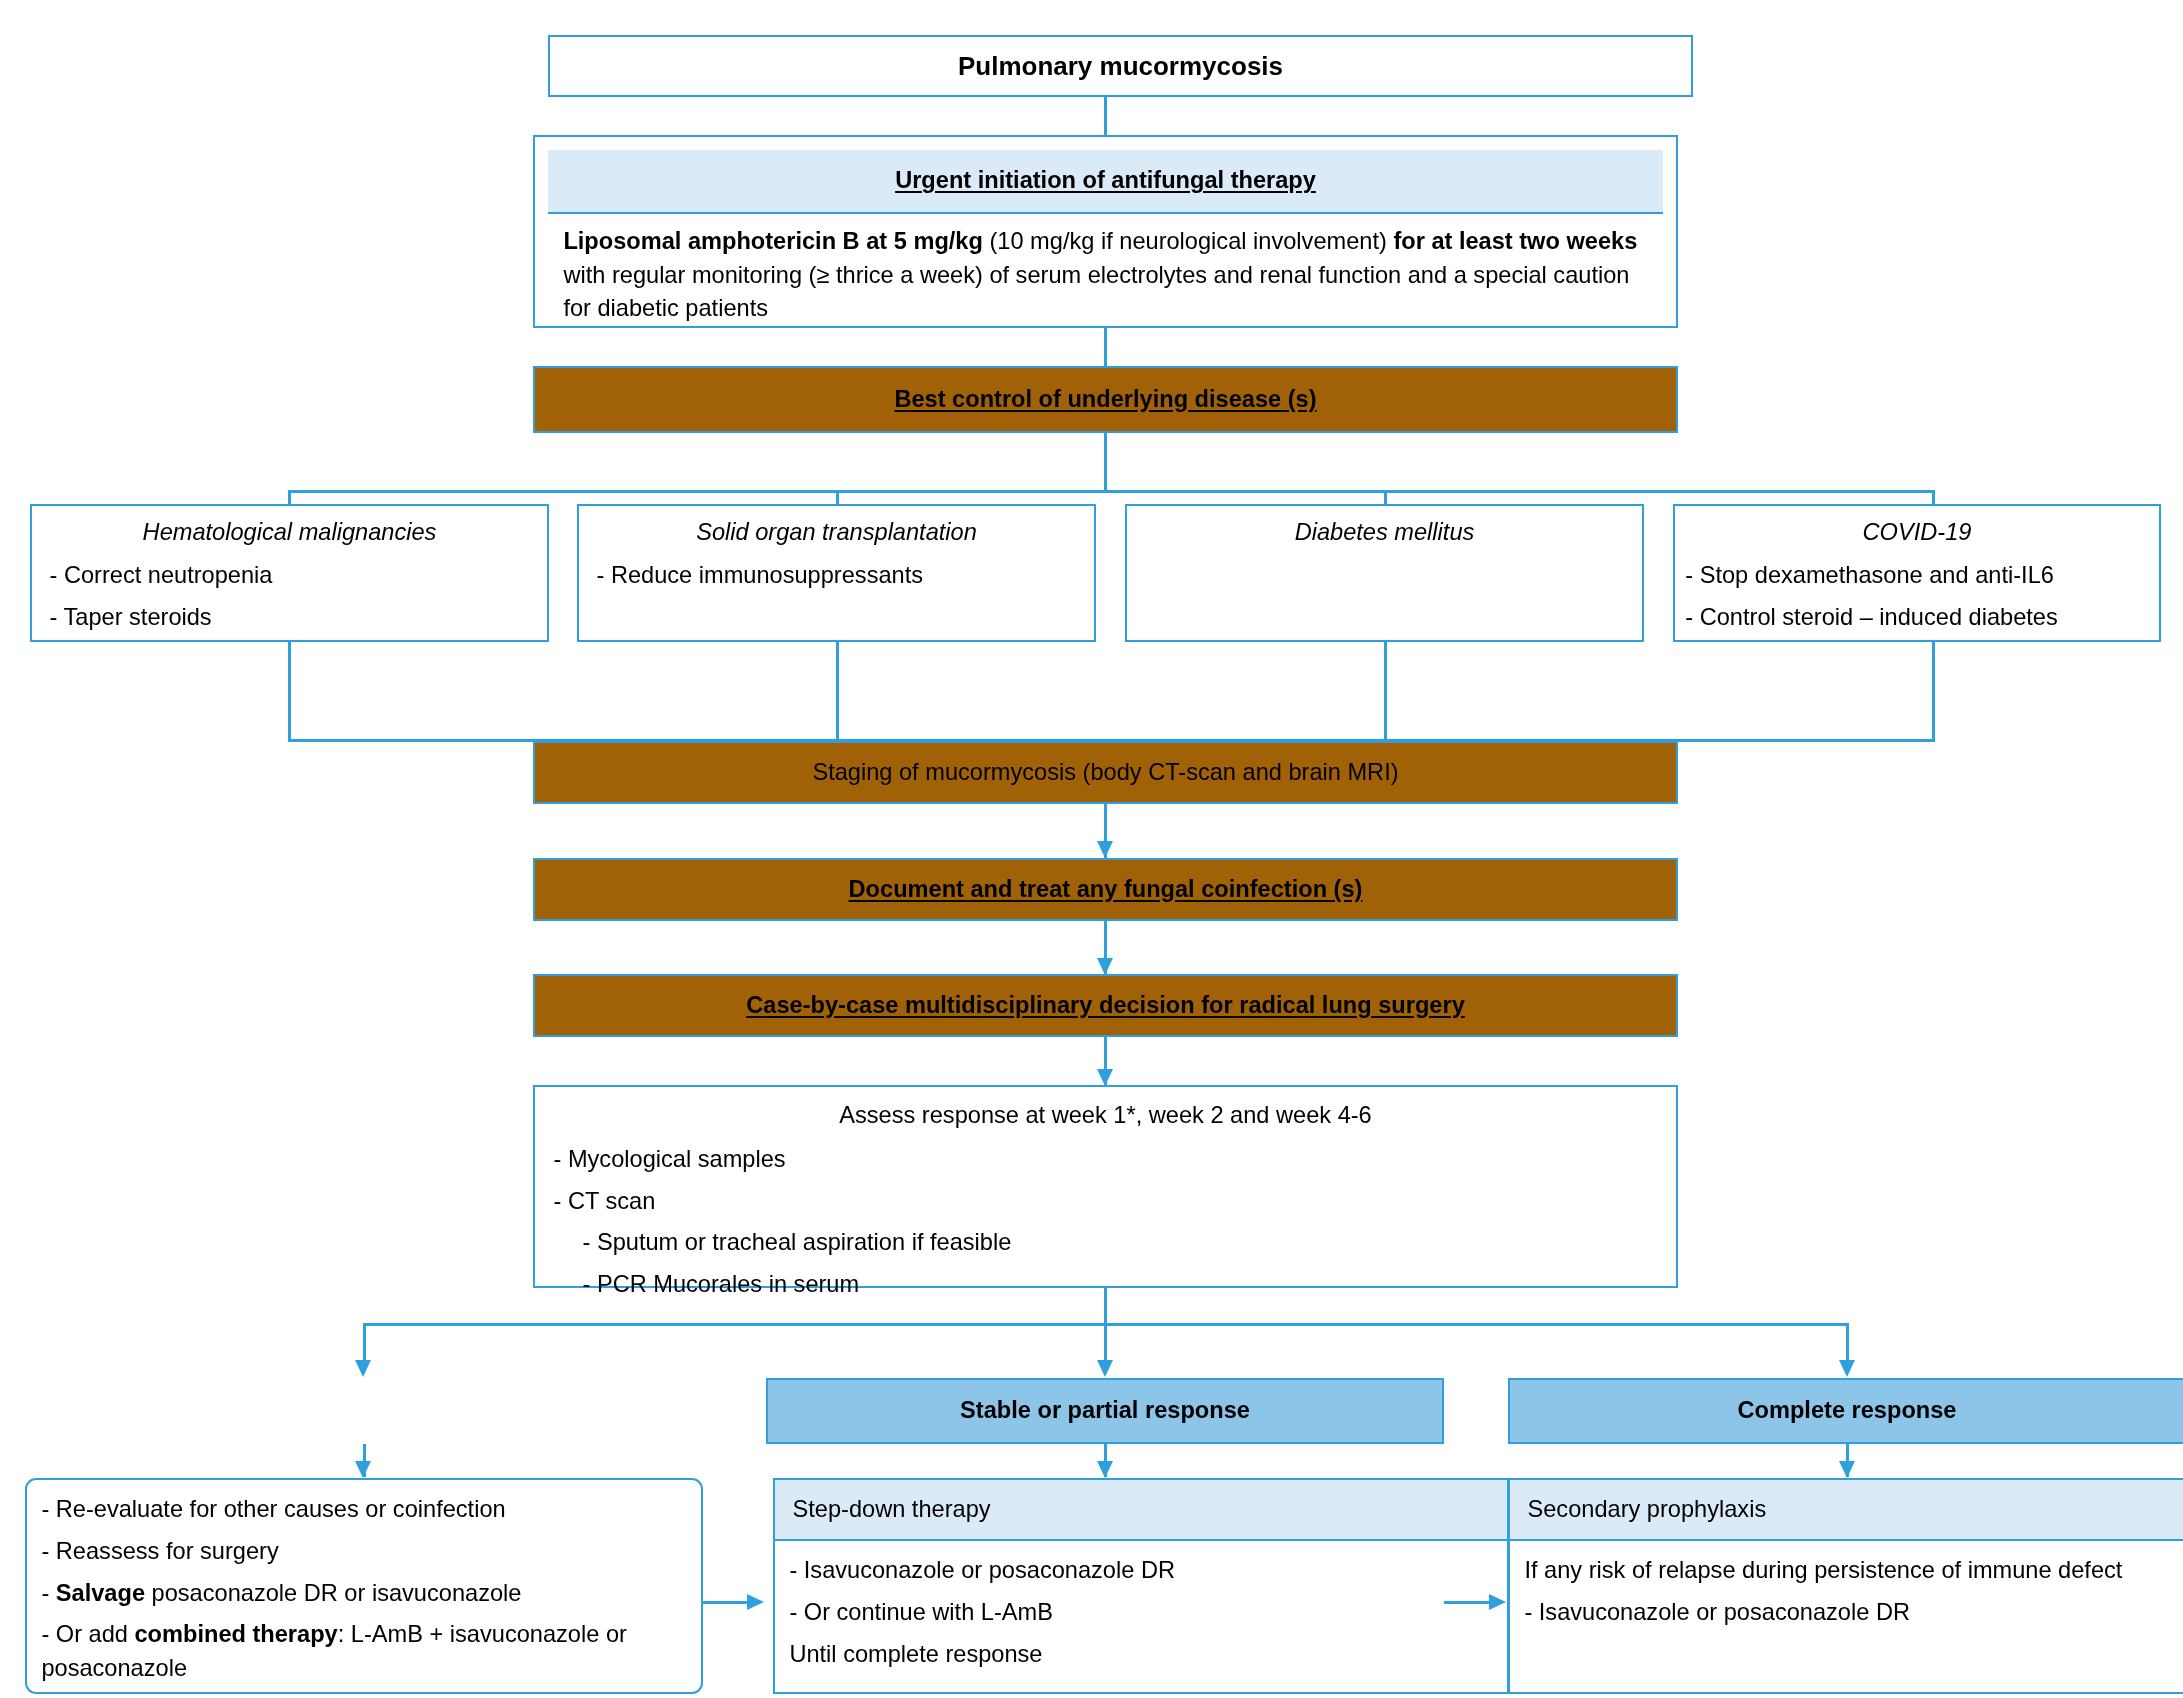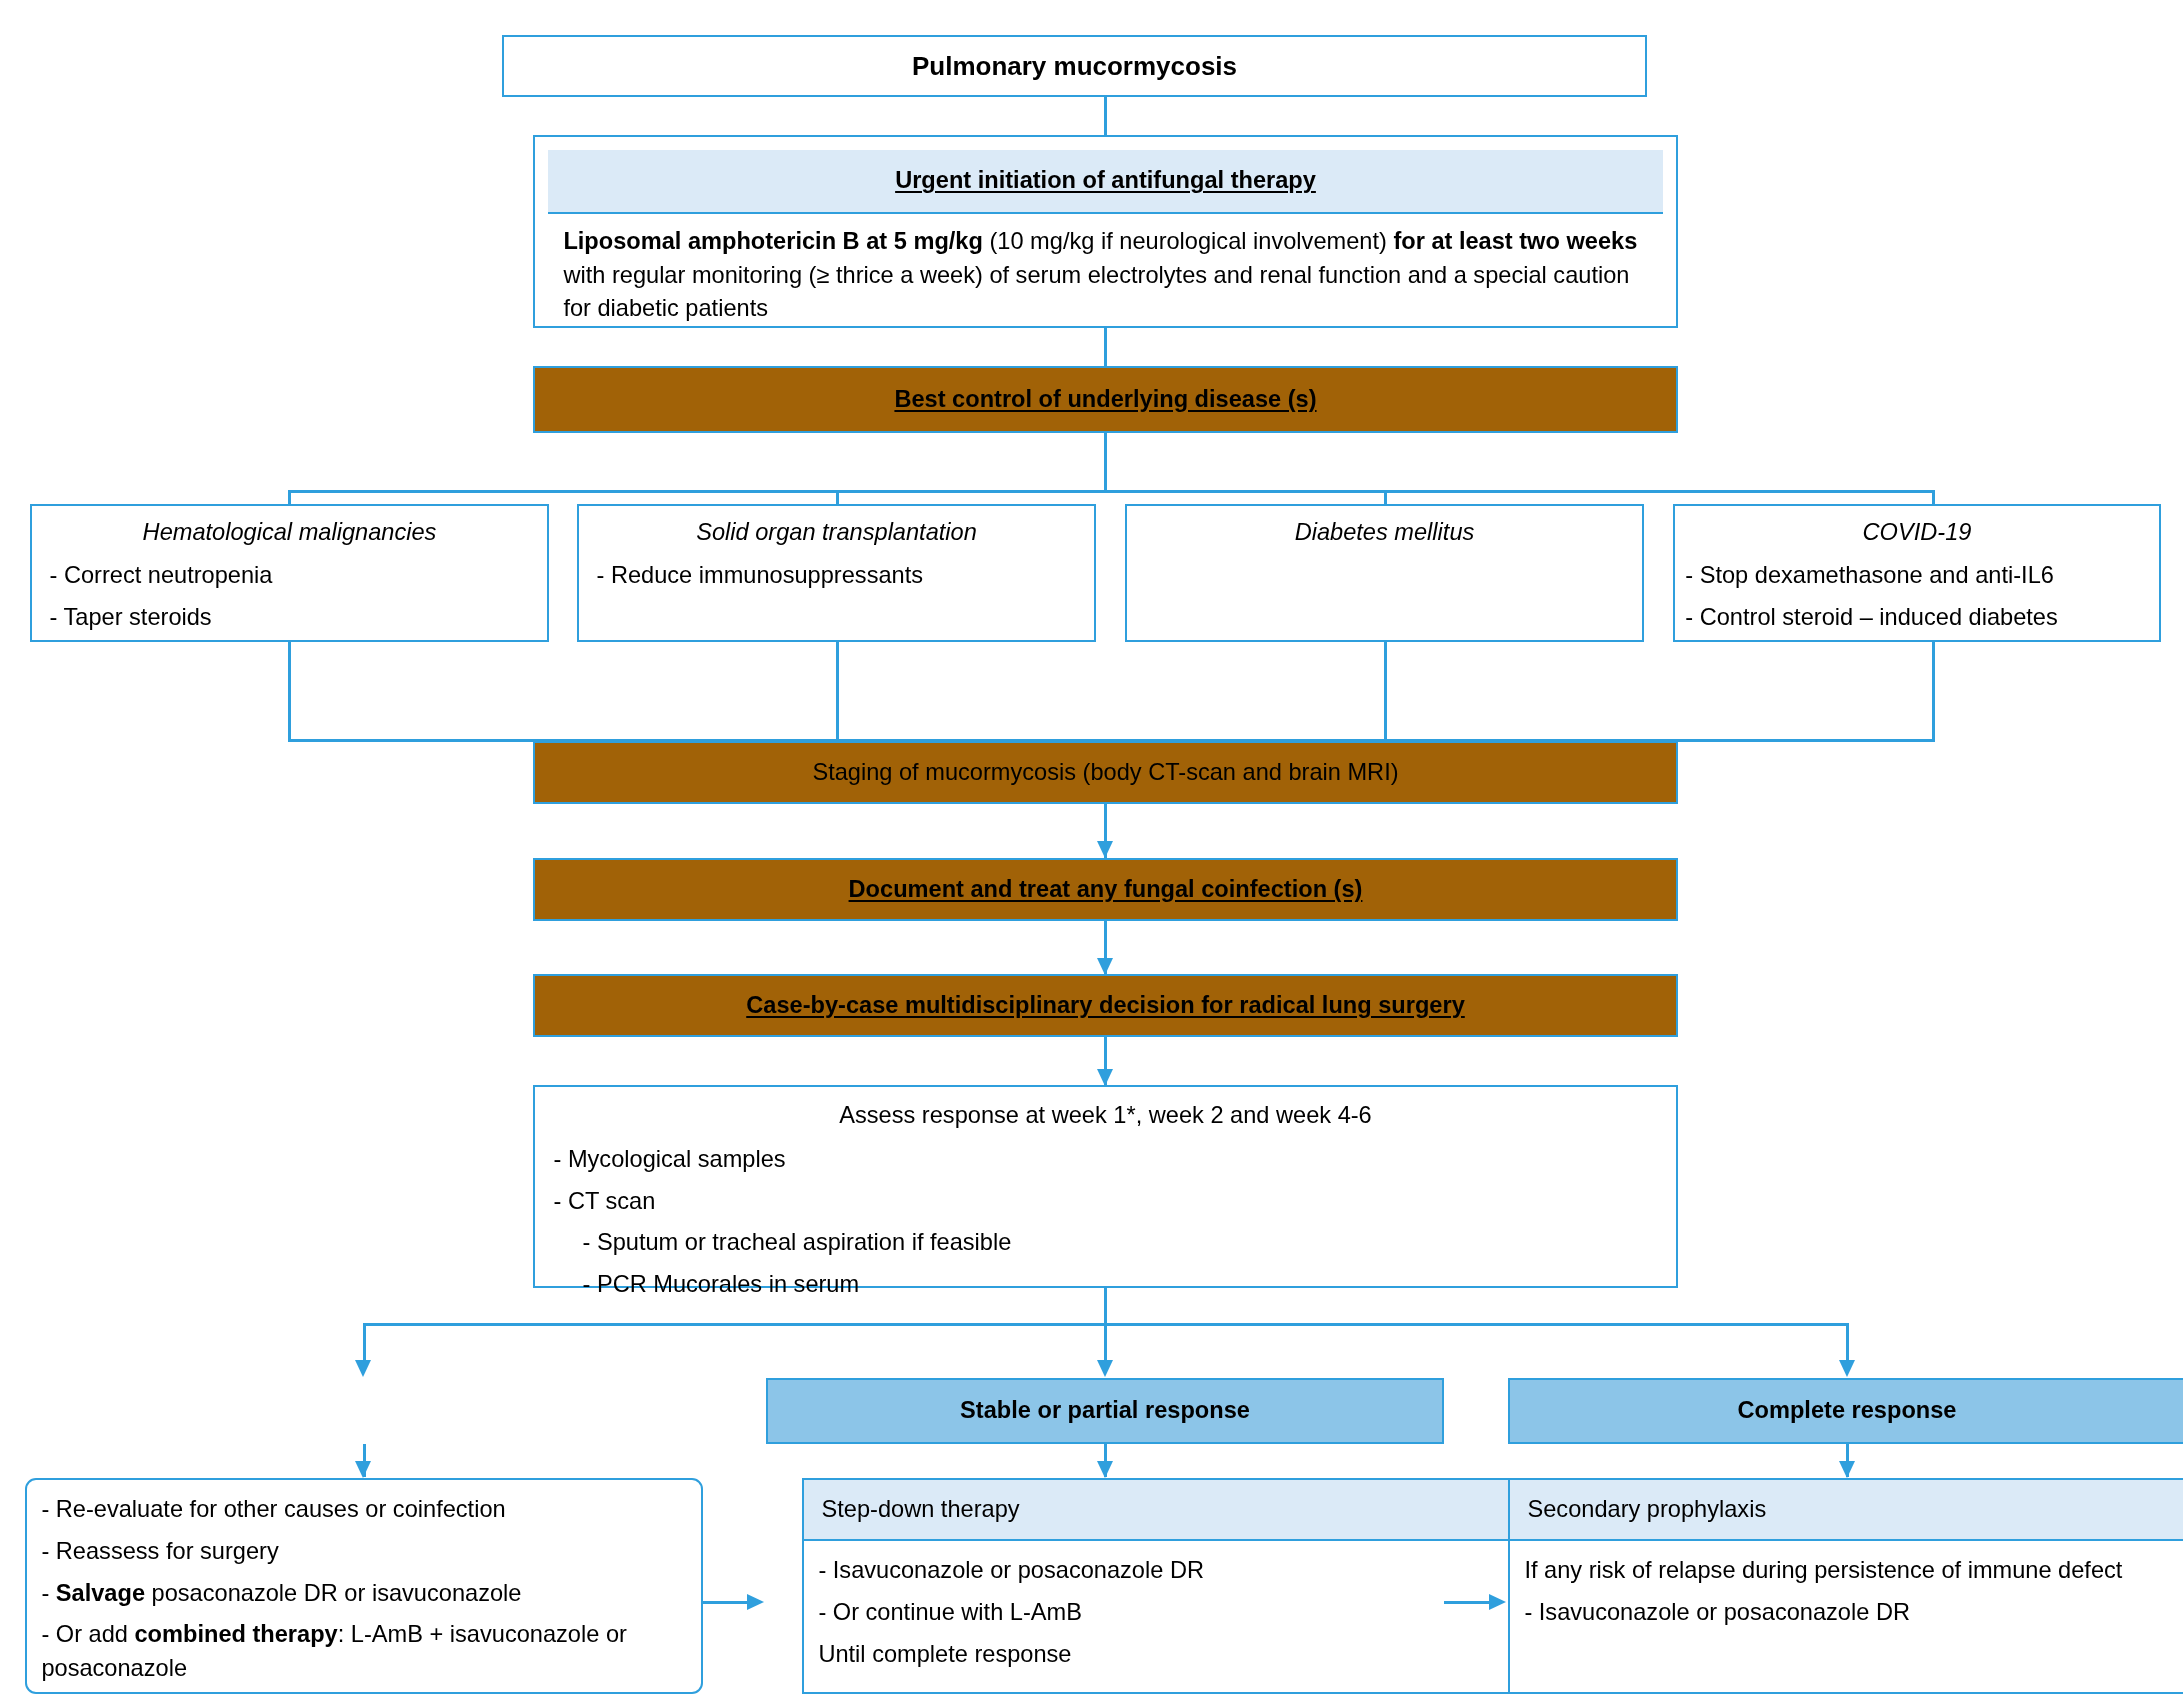--- a/index.html
+++ b/index.html
@@ -38,21 +38,21 @@
   .arrow-d{position:absolute;width:0;height:0;border-left:8.2px solid transparent;
            border-right:8.2px solid transparent;border-top:17.5px solid #2f9fdd;}
   .arrow-r{position:absolute;width:0;height:0;border-top:8.2px solid transparent;
            border-bottom:8.2px solid transparent;border-left:17.5px solid #2f9fdd;}
 </style>
 </head>
 <body>
 
 <div id="canvas">
 
-  <div class="box" style="left:502px;top:35px;width:1145px;height:62px;">
+  <div class="box" style="left:548px;top:35px;width:1145px;height:62px;">
     <div class="ctr">
         <span class="t c b big">Pulmonary mucormycosis</span>
       </div>
   </div>
 
   <div class="vline" style="left:1104px;top:97px;width:2.6px;height:39px;"></div>
 
   <div class="box" style="left:533px;top:135px;width:1145px;height:193px;padding:13px;">
     <div class="hdr" style="height:64px;">
       <span class="t c b u">Urgent  initiation of antifungal therapy</span>
@@ -194,21 +194,21 @@
     <div style="padding:13.4px 14.4px;">
       <ul class="lines">
         <li class="t"><span>- Re-evaluate for other  causes or coinfection</span></li>
         <li class="t"><span>- Reassess for surgery</span></li>
         <li class="t"><span>- </span><b>Salvage</b><span>  posaconazole DR or isavuconazole</span></li>
         <li class="t"><span>- Or add </span><b>combined therapy</b><span>: L-AmB + isavuconazole or posaconazole</span></li>
       </ul>
     </div>
   </div>
 
-  <div class="box" style="left:802px;top:1478px;width:736px;height:216px;padding:0;">
+  <div class="box" style="left:773px;top:1478px;width:736px;height:216px;padding:0;">
     <div class="hdr hdr-left" style="height:61px;">
       <span class="t">Step-down therapy</span>
     </div>
     <div style="padding:13.4px 14.4px;">
       <ul class="lines">
         <li class="t">- Isavuconazole or posaconazole DR</li>
         <li class="t">- Or continue with L-AmB</li>
         <li class="t">Until complete response</li>
       </ul>
     </div>

